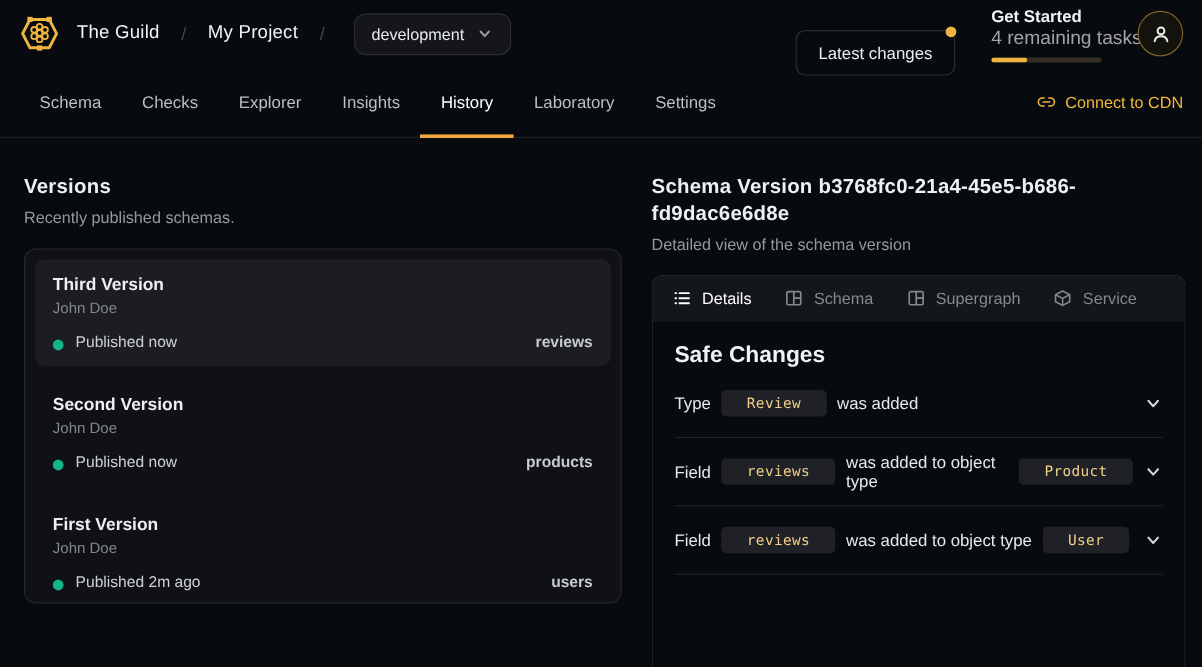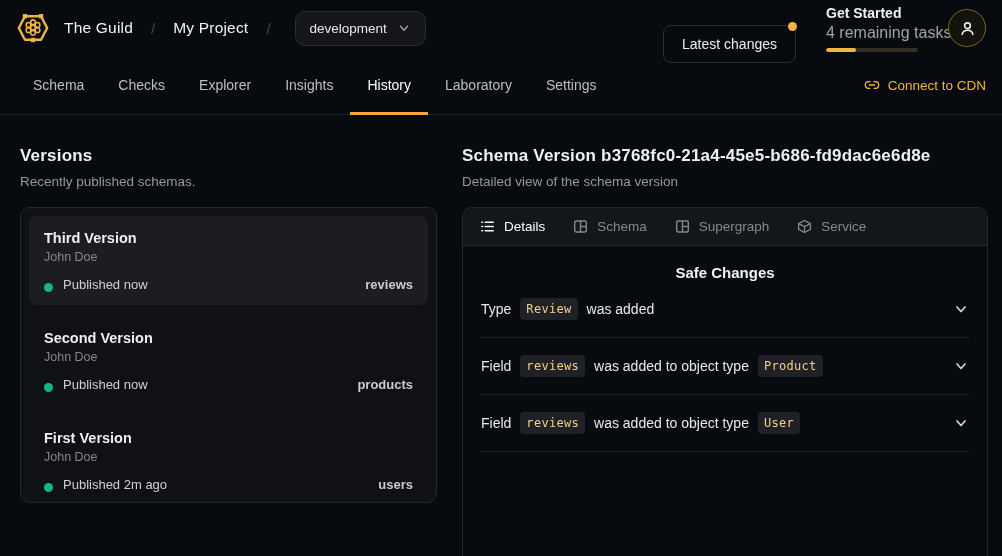--- a/index.html
+++ b/index.html
@@ -53,21 +53,21 @@
     position:relative; cursor:pointer;
   }
   .nav-tab.active { color:#ffffff; font-weight:500; }
   .nav-tab.active::after {
     content:""; position:absolute; left:0; right:0; bottom:-1px; height:3px; background:#f0a93d;
   }
   .cdn-link { margin-left:auto; display:flex; align-items:center; gap:8px; color:#f3b63d; font-size:13.5px; cursor:pointer; }
 
   
   .main { flex:1; display:flex; gap:25px; padding:30px 14px 0 20px; min-height:0; }
-  .col-left { width:417px; flex:none; display:flex; flex-direction:column; }
+  .col-left { width:498px; flex:none; display:flex; flex-direction:column; }
   .col-right { flex:1; display:flex; flex-direction:column; min-width:0; }
   .section-heading { font-size:17px; font-weight:700; color:#eef0f2; line-height:22px; letter-spacing:.2px; }
   .section-sub { margin-top:6px; font-size:13.5px; color:#95989e; line-height:18px; }
 
   
   .versions-box {
     margin-top:16px; border:1px solid #26282e; background:#0f1116; border-radius:10px;
     padding:8px; height:296px;
   }
   .version-item { border-radius:8px; padding:13px 15px; cursor:pointer; margin-bottom:11px; }
@@ -85,26 +85,26 @@
     border-radius:10px 10px 0 0; flex:1; display:flex; flex-direction:column; min-height:0;
   }
   .detail-tabs {
     height:38px; flex:none; background:#13161b; border-bottom:1px solid #24272d;
     border-radius:9px 9px 0 0; display:flex; align-items:center; padding:0 17px; gap:28px;
   }
   .dtab { display:flex; align-items:center; gap:9px; font-size:13.5px; color:#85888e; cursor:pointer; }
   .dtab.active { color:#ffffff; font-weight:500; }
   .dtab svg { display:block; }
   .detail-body { padding:0 18px; flex:1; min-height:0; }
-  .safe-title { margin-top:18px; font-size:15px; font-weight:700; color:#f0f1f3;text-align:center; }
+  .safe-title { margin-top:18px; font-size:19px; font-weight:700; color:#f0f1f3; }
   .change-row { display:flex; align-items:center; height:57px; border-bottom:1px solid #1f2228; font-size:14px; color:#e7e9eb; }
   .change-row:first-of-type { margin-top:3px; }
   .code-badge {
     font-family:"DejaVu Sans Mono", monospace; font-size:12px; color:#f0d186;
-    background:#1f2127; border-radius:4px; padding:4px 6px; margin:0 9px; letter-spacing:.3px;
+    background:#1f2127; border-radius:4px; padding:4px 21px; margin:0 9px; letter-spacing:.3px;
     white-space:nowrap;
   }
   .row-chevron { margin-left:auto; color:#d2d5d9; display:flex; }
 </style>
 </head>
 <body>
 
 <div class="page">
 
   <div class="header">

